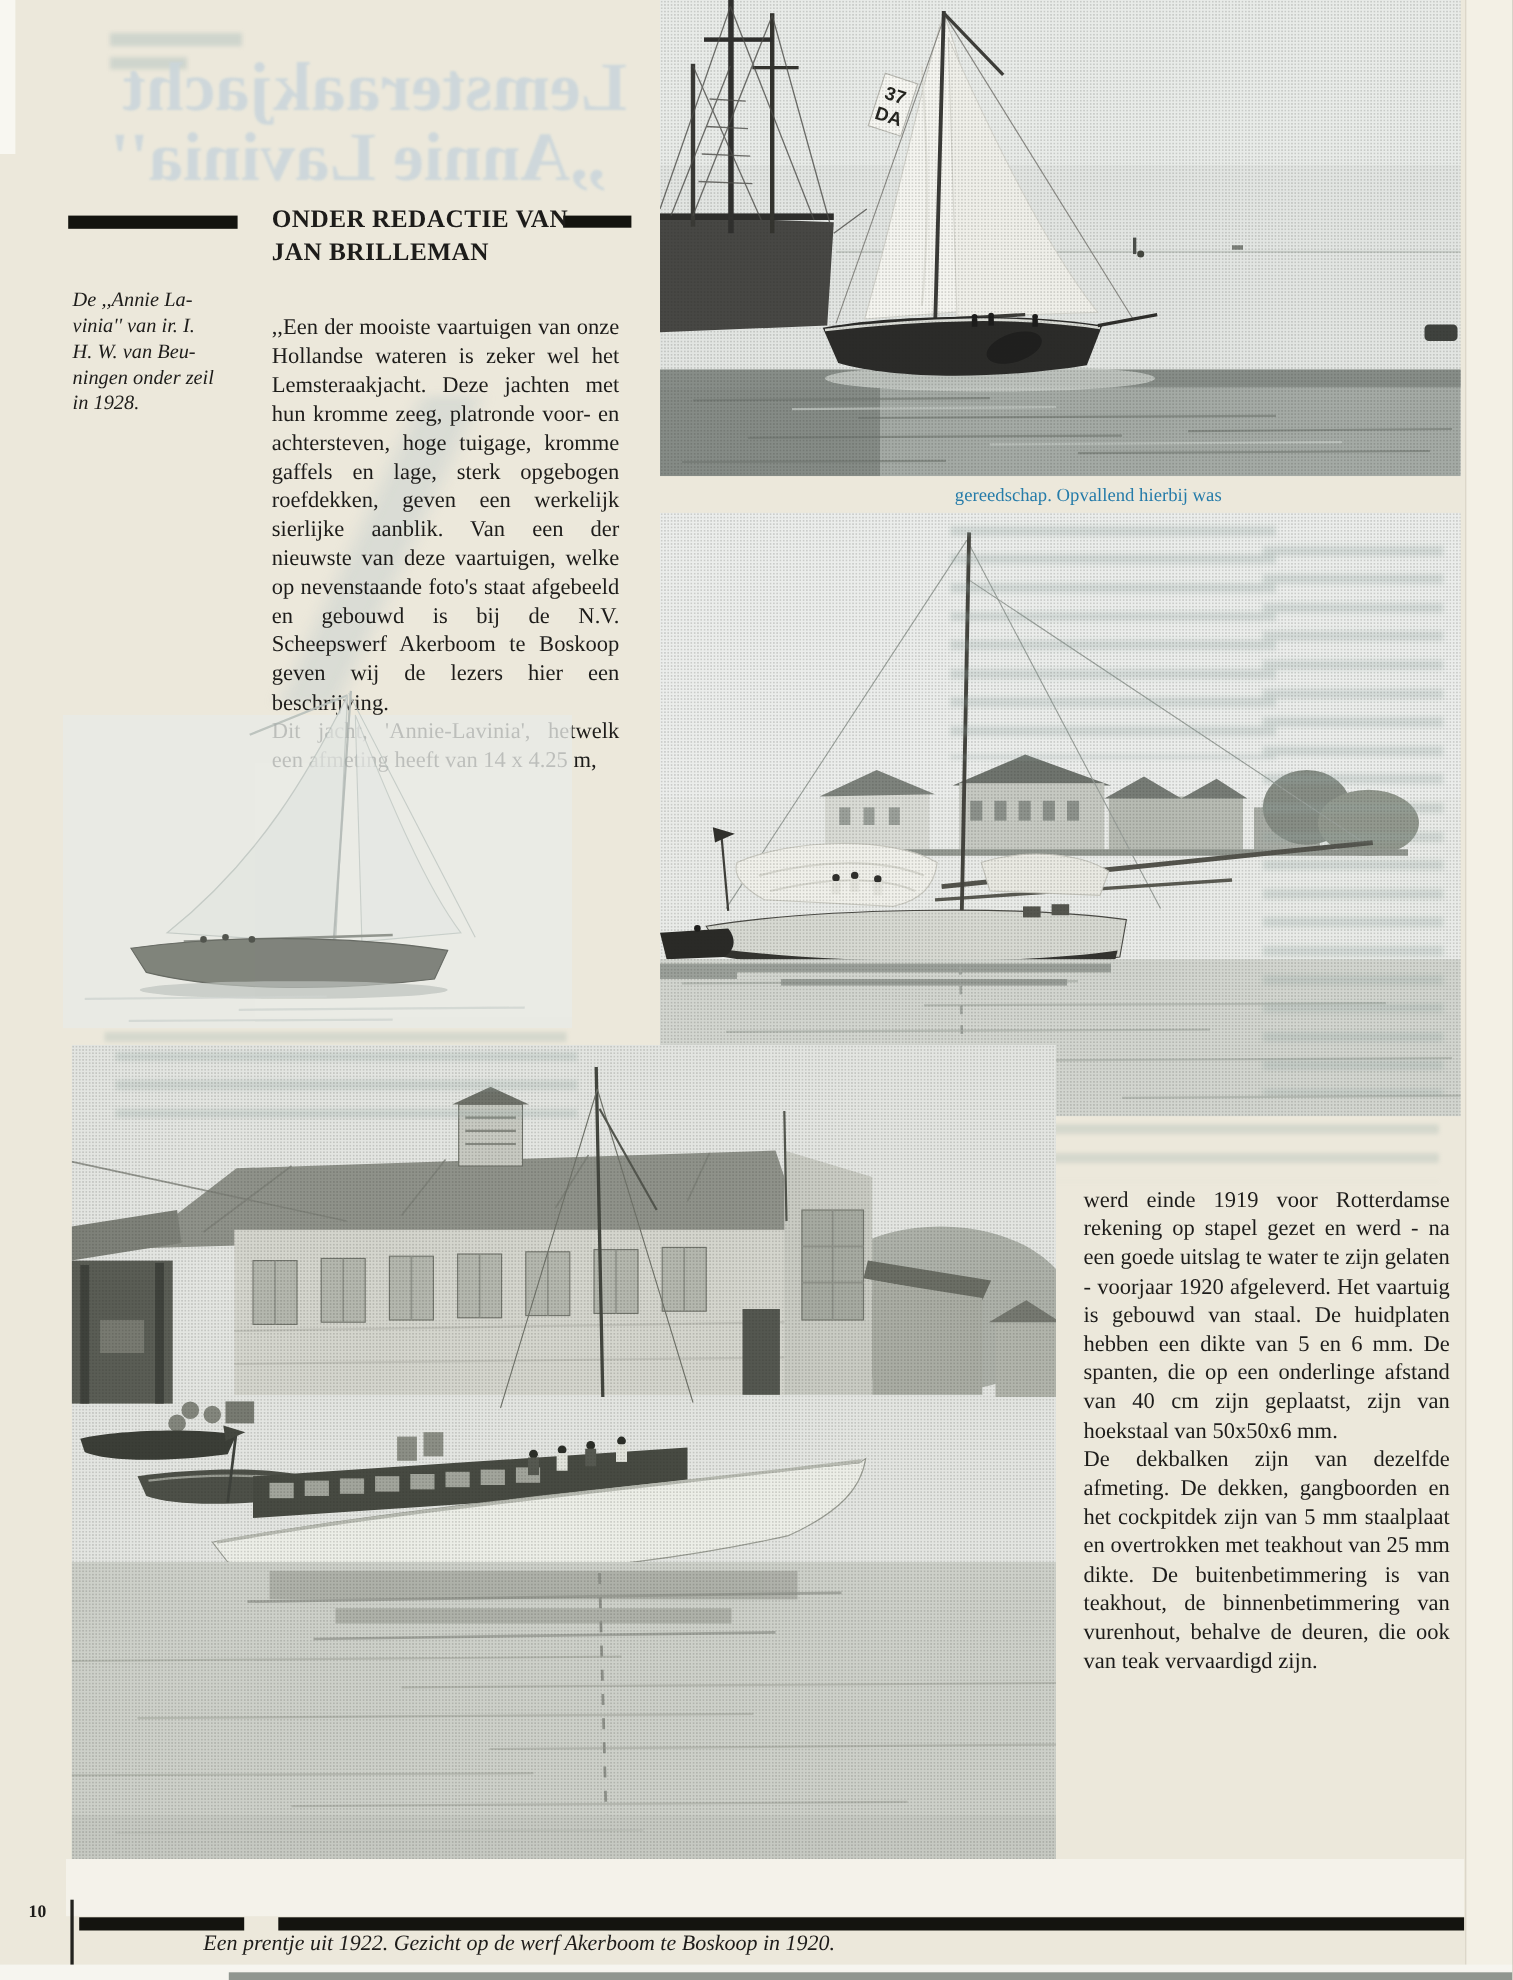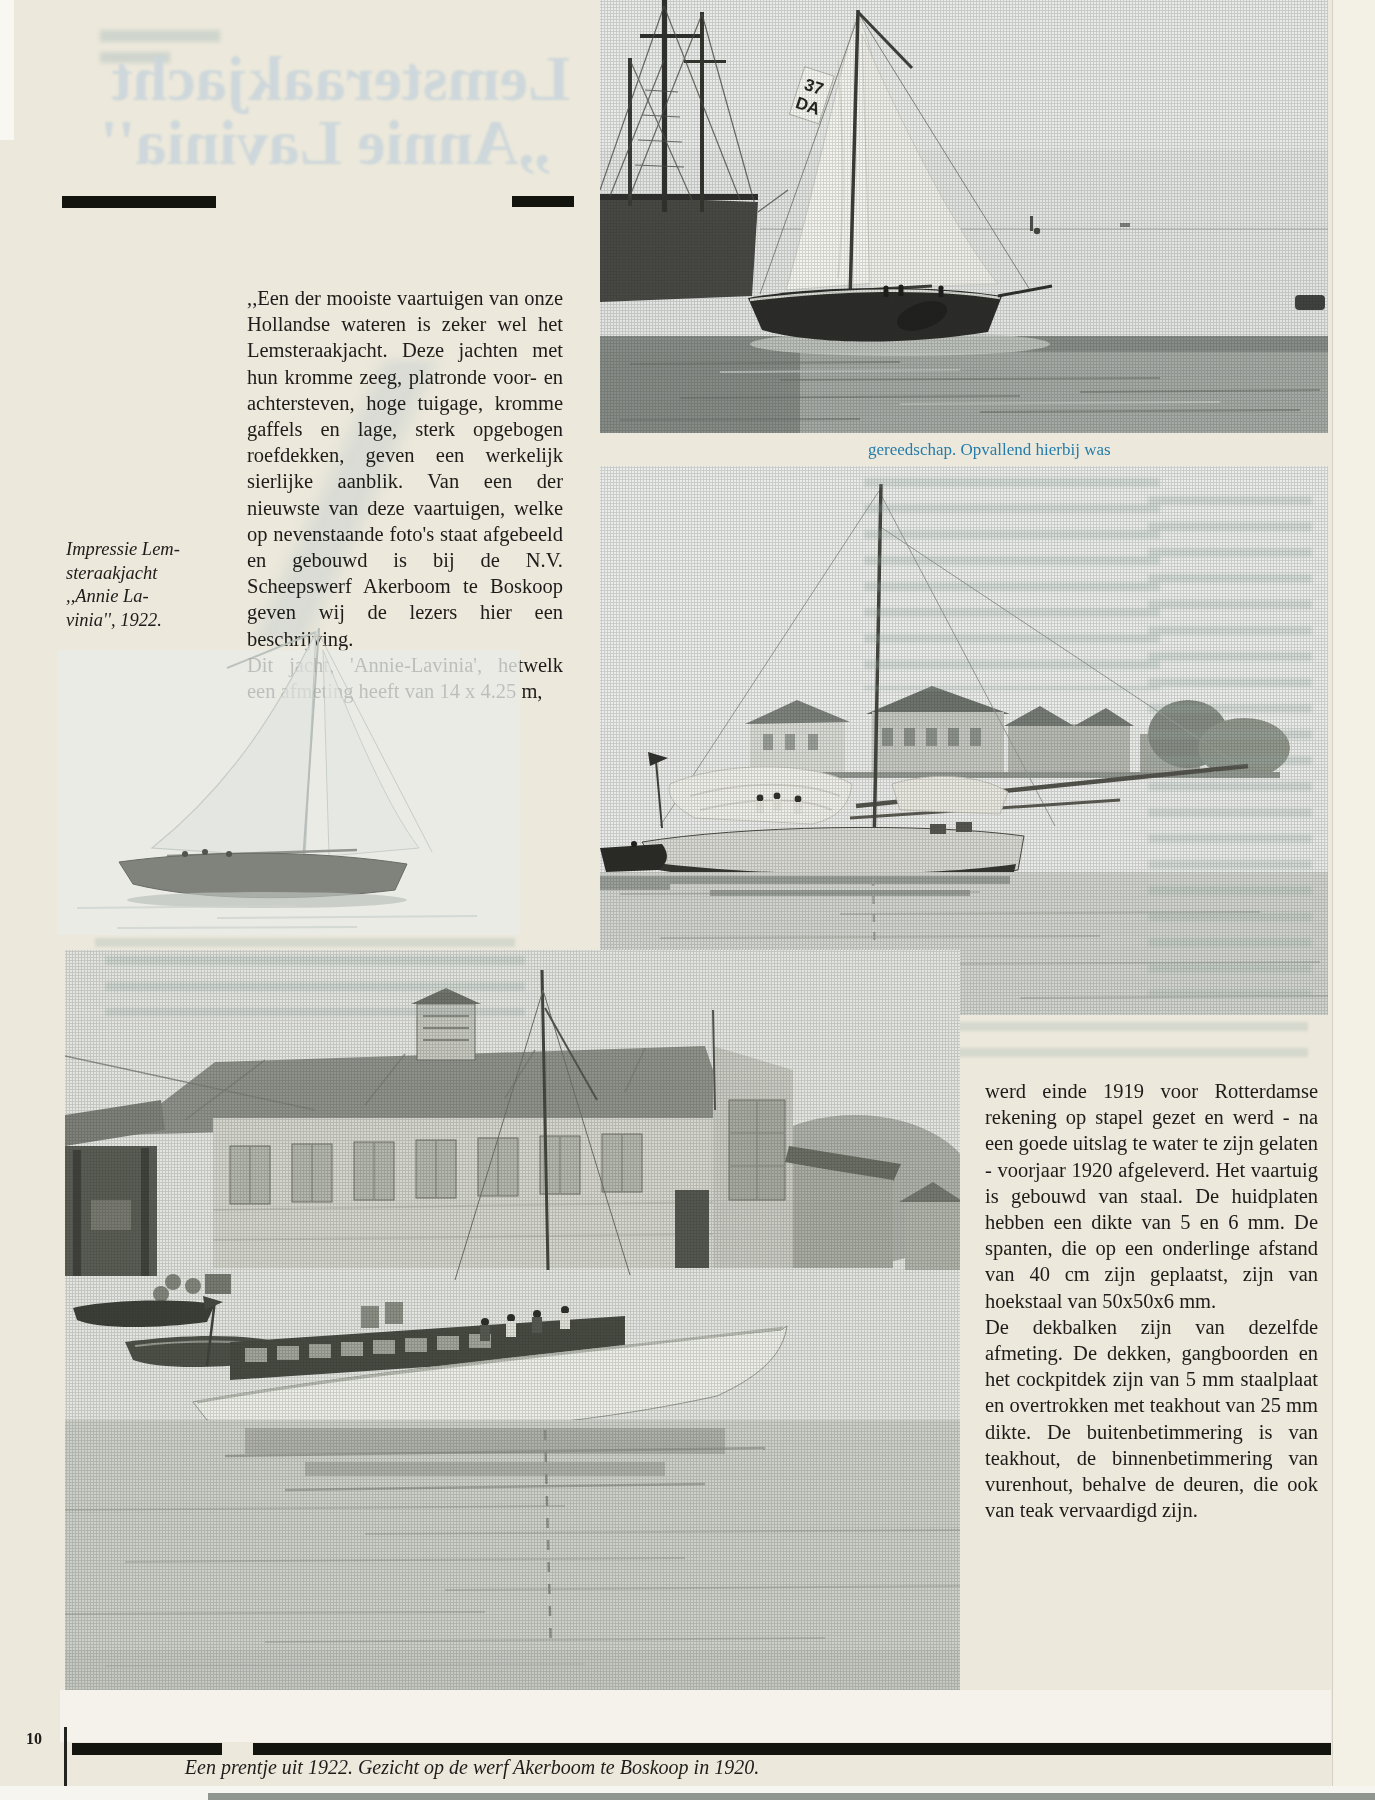--- a/index.html
+++ b/index.html
@@ -47,25 +47,30 @@
   <div class="abs bleedbar" style="left:100px;top:30px;width:120px;height:12px;"></div>
   <div class="abs bleedbar" style="left:100px;top:52px;width:70px;height:11px;"></div>
   <div class="abs ghost" style="left:-30px;top:48px;width:600px;font-size:63px;">Lemsteraakjacht</div>
   <div class="abs ghost" style="left:-10px;top:112px;width:560px;font-size:63px;">,,Annie Lavinia''</div>
   <div class="abs bleedbar" style="left:620px;top:215px;width:150px;height:14px;"></div>
   <div class="abs bleedbar" style="left:620px;top:248px;width:110px;height:13px;"></div>
   <div class="abs sailbleed" style="left:140px;top:360px;width:400px;height:280px;"></div>
 
   <div class="abs bar" style="left:62px;top:196px;width:154px;"></div>
   <div class="abs bar" style="left:512px;top:196px;width:62px;height:11px;"></div>
-
-  <div class="abs mcaption" style="left:66px;top:538px;width:150px;">Impressie Lem-
-steraakjacht
-,,Annie La-
-vinia'', 1922.</div>
+  <div class="abs heading" style="left:247px;top:184px;width:320px;">
+    <div>ONDER REDACTIE VAN</div>
+    <div>JAN BRILLEMAN</div>
+  </div>
+
+  <div class="abs mcaption" style="left:66px;top:262px;width:150px;">De ,,Annie La-
+vinia'' van ir. I.
+H. W. van Beu-
+ningen onder zeil
+in 1928.</div>
 
   <div class="abs bodycol" style="left:247px;top:261px;width:316px;margin-top:24px;">
     <p>,,Een der mooiste vaartuigen van onze Hollandse wateren is zeker wel het Lemsteraakjacht. Deze jachten met hun kromme zeeg, platronde voor- en achtersteven, hoge tuigage, kromme gaffels en lage, sterk opgebogen roefdekken, geven een werkelijk sierlijke aanblik. Van een der nieuwste van deze vaartuigen, welke op nevenstaande foto's staat afgebeeld en gebouwd is bij de N.V. Scheepswerf Akerboom te Boskoop geven wij de lezers hier een beschrijving.</p>
     <p>Dit jacht, 'Annie-Lavinia', hetwelk een afmeting heeft van 14 x 4.25 m,</p>
   </div>
 
   <div class="photo" style="left:600px;top:0;width:728px;height:433px;">
     <svg width="728" height="433" viewBox="0 0 728 433">
       <rect x="0" y="0" width="728" height="433" fill="#e2e5e2"></rect>
       <rect x="0" y="0" width="728" height="150" fill="#eaece9" opacity=".75"></rect>

